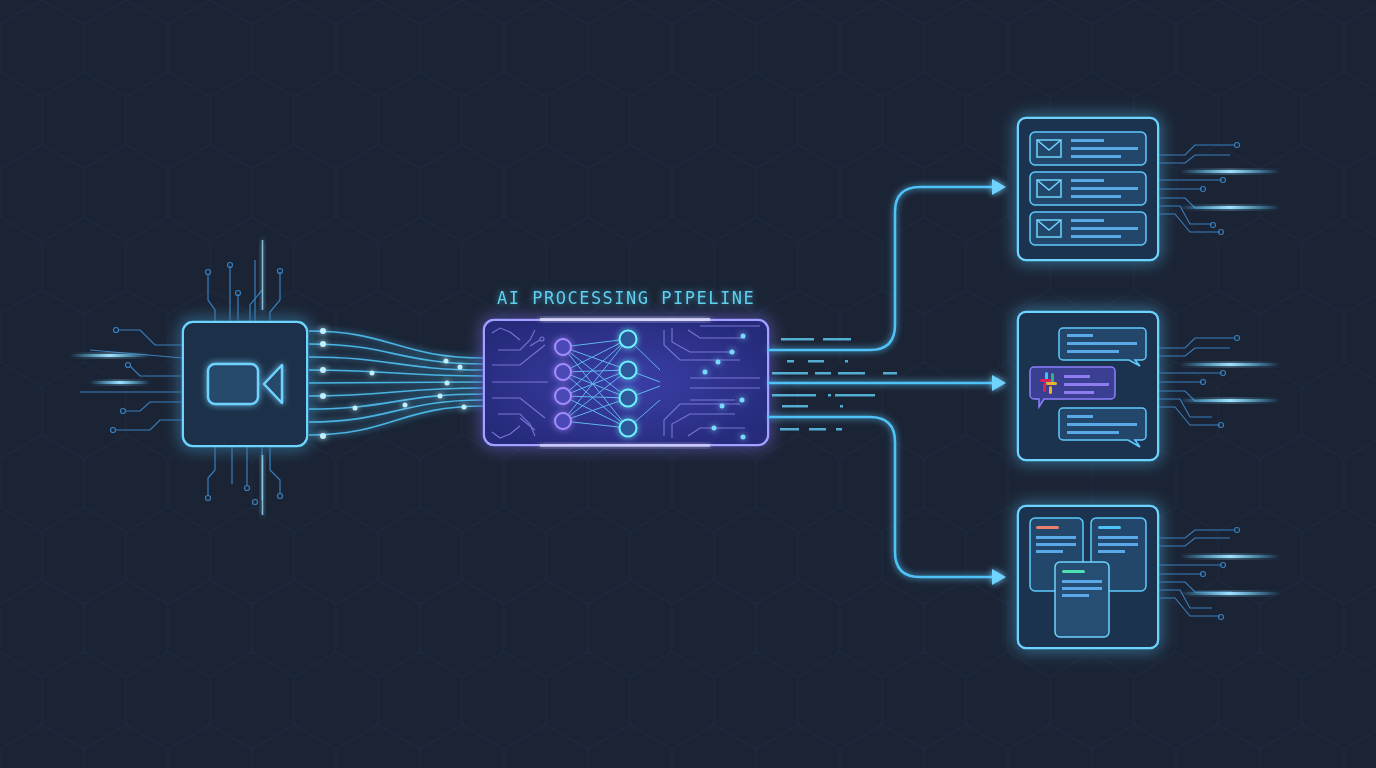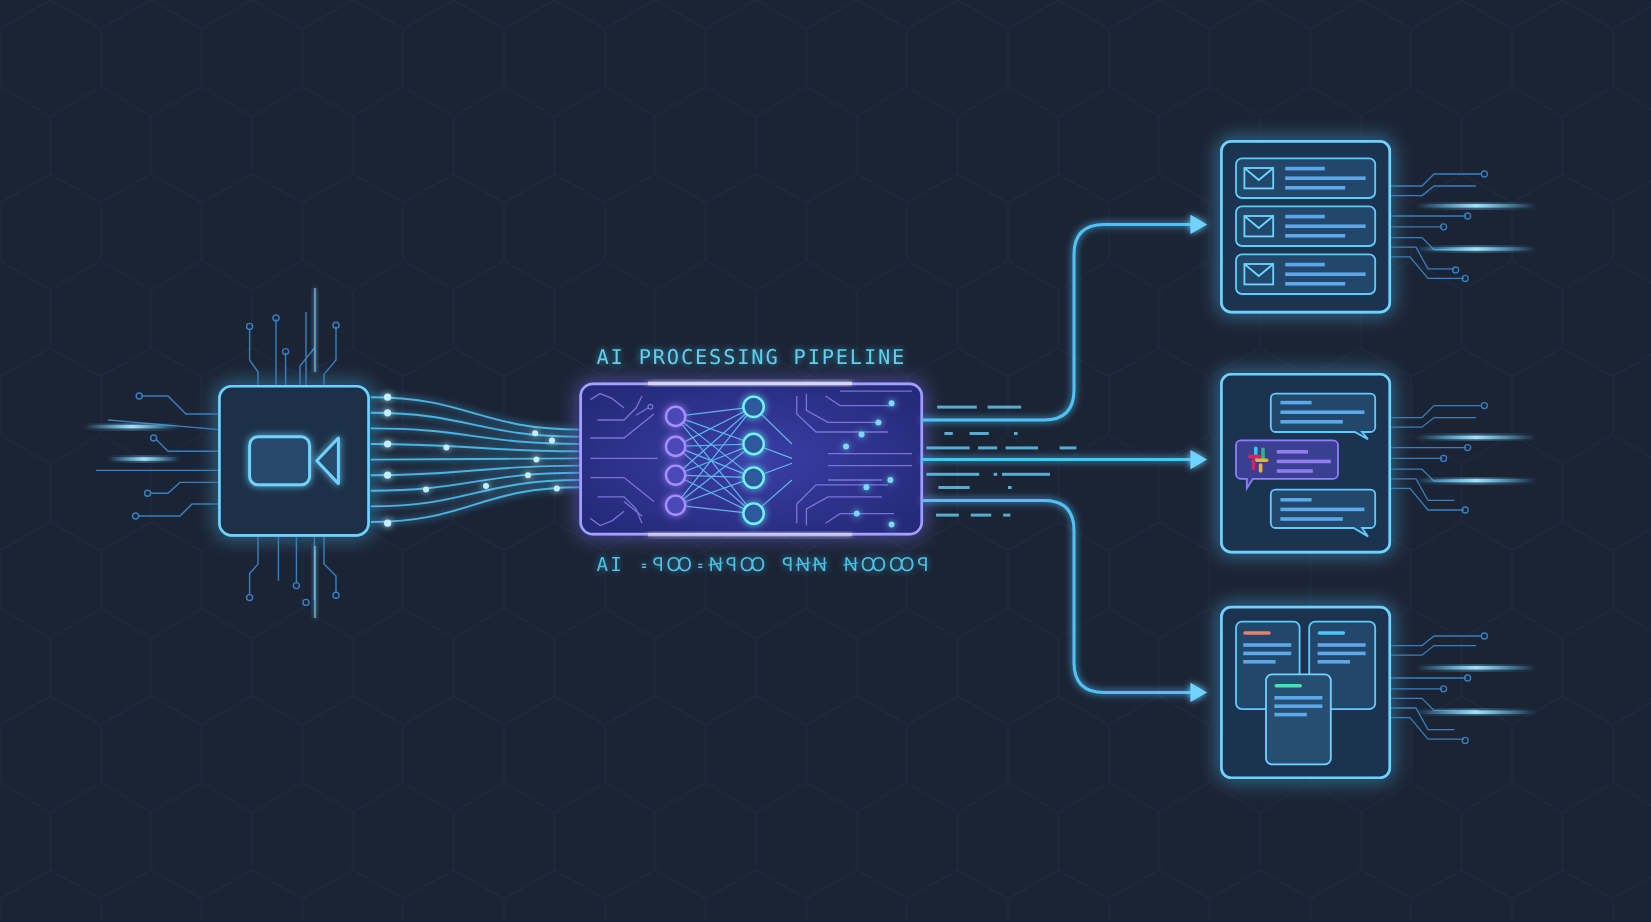--- a/index.html
+++ b/index.html
@@ -370,14 +370,13 @@
       <g fill="#5aa8e8">
             <rect x="1062" y="580" width="40" height="3"></rect>
             <rect x="1062" y="587" width="40" height="3"></rect>
             <rect x="1062" y="594" width="27" height="3"></rect>
           </g>
     </g>
   </g>
 </svg>
 
 <div class="title">AI PROCESSING PIPELINE</div>
-<div class="subtitle">AI ꞊ꟼꝎ꞊ꞤꟼꝎ ꟼꞤꞤ ꞤꝎꝎꟼ</div>
 </div>
 
 </body></html>

